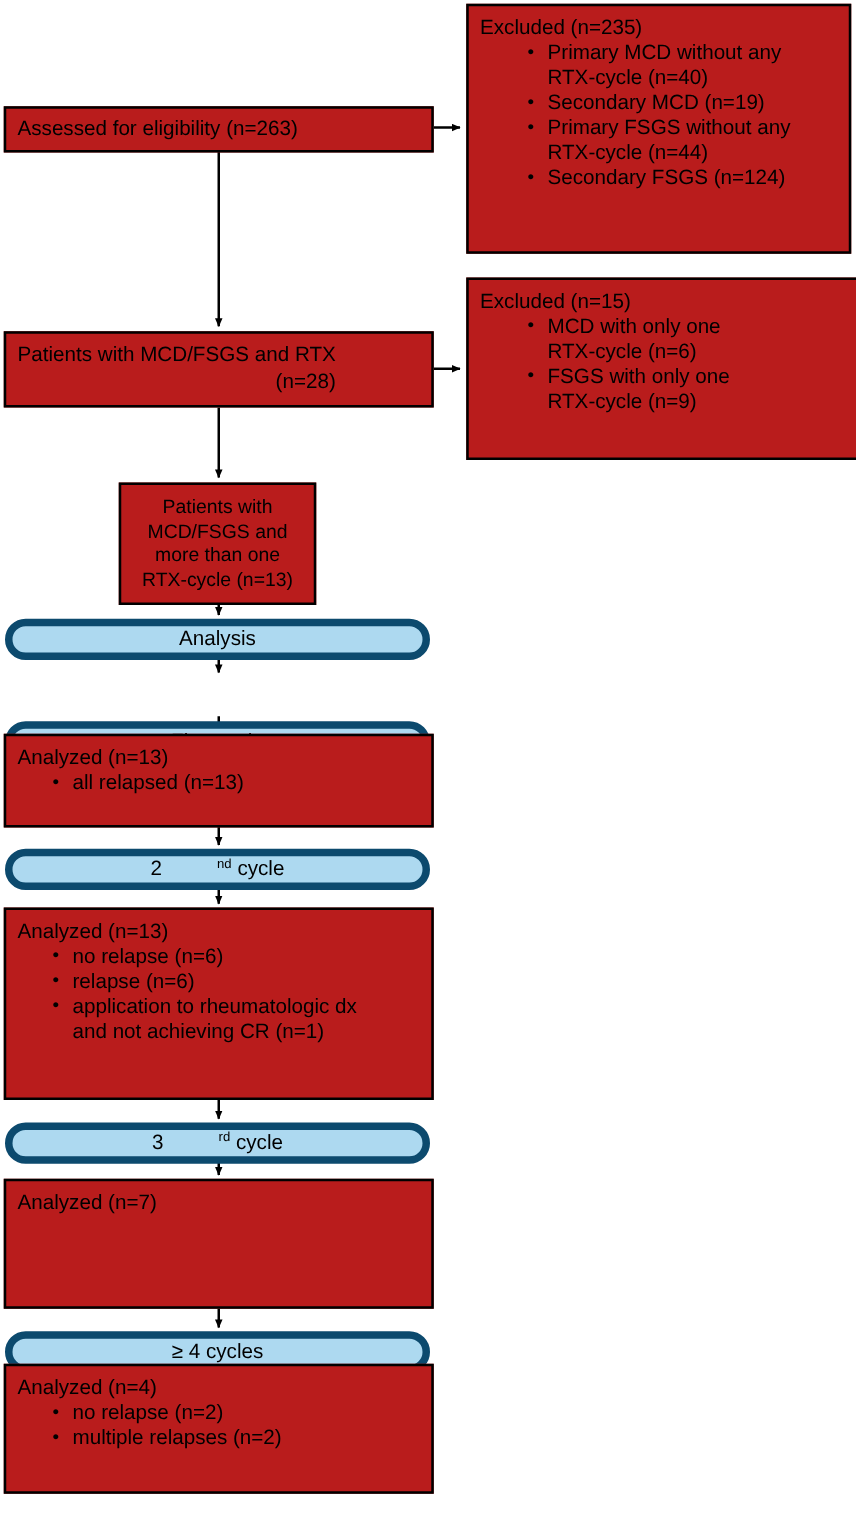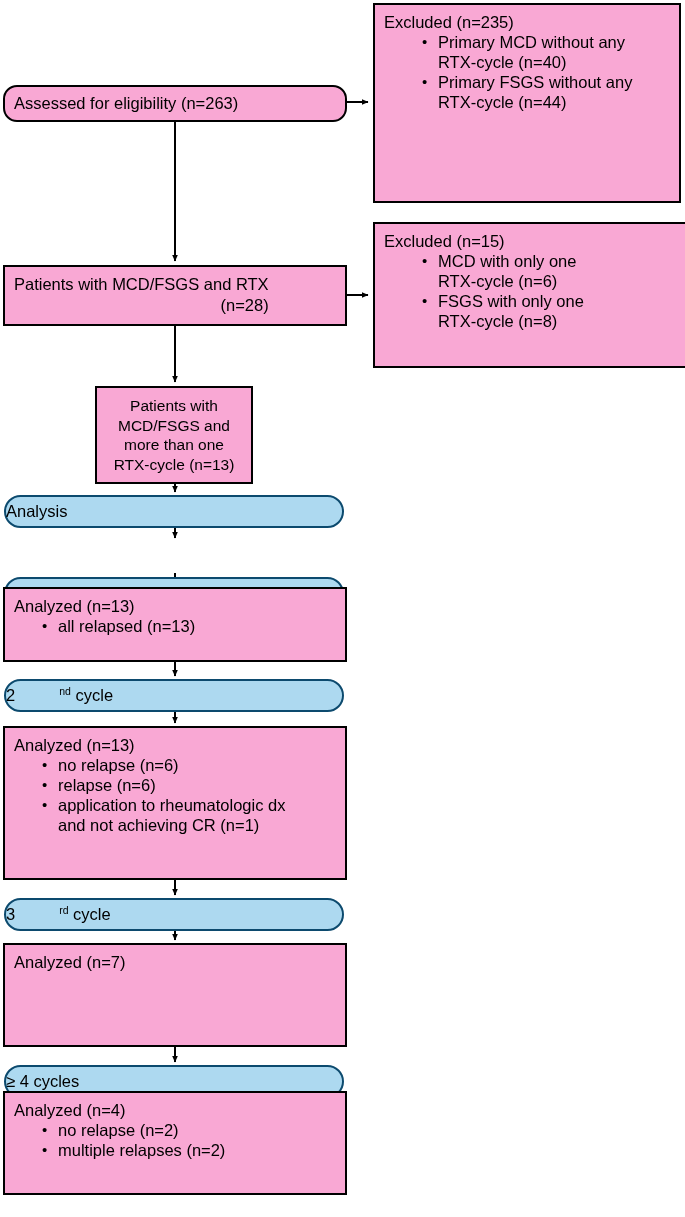--- a/index.html
+++ b/index.html
@@ -17,30 +17,30 @@
   }
   #flow {
     position: absolute;
     left: 0; top: 0;
     width: 685px;
     height: 1217px;
   }
   .node {
     position: absolute;
     box-sizing: border-box;
-    background: #f9a8d4;
+    background: #b91c1c;
     border: 2px solid #000000;
   }
   .node.blue {
     background: #ADD9F0;
     border-radius: 18px;
-    border: 2px solid #0c4a6e;
+    border: 6px solid #0c4a6e;
     display: flex;
     align-items: center;
-    justify-content: flex-start;
+    justify-content: center;
   }
   .node.center-text {
     display: flex;
     flex-direction: column;
     align-items: center;
     justify-content: center;
     text-align: center;
   }
   .node.pad {
     padding: 7px 9px 8px 9px;
@@ -132,49 +132,51 @@
 
     <line x1="175" y1="880" x2="175" y2="895" stroke="#000000" stroke-width="2" marker-end="url(#arrowhead)"></line>
 
     <line x1="175" y1="930" x2="175" y2="940" stroke="#000000" stroke-width="2" marker-end="url(#arrowhead)"></line>
 
     <line x1="175" y1="1047" x2="175" y2="1062" stroke="#000000" stroke-width="2" marker-end="url(#arrowhead)"></line>
 
     <line x1="175" y1="1097" x2="175" y2="1108" stroke="#000000" stroke-width="2" marker-end="url(#arrowhead)"></line>
   </svg>
 
-  <div class="node pad" style="left:3px; top:85px; width:344px; height:37px; display:flex; align-items:center;border-radius:14px;">
+  <div class="node pad" style="left:3px; top:85px; width:344px; height:37px; display:flex; align-items:center;">
     <div class="head-line">Assessed for eligibility (n=263)</div>
   </div>
 
   <div class="node pad" style="left:373px; top:3px; width:308px; height:200px;">
     <div class="head-line">Excluded (n=235)</div>
     <div class="bullets-wrap indent-lg">
       <ul class="bullets">
         <li>Primary MCD without any
 RTX-cycle (n=40)</li>
+        <li>Secondary MCD (n=19)</li>
         <li>Primary FSGS without any
 RTX-cycle (n=44)</li>
+        <li>Secondary FSGS (n=124)</li>
       </ul>
     </div>
   </div>
 
   <div class="node pad" style="left:3px; top:265px; width:344px; height:61px; display:flex; align-items:center;text-align:right;">
     <div class="title-line">Patients with MCD/FSGS and RTX
 (n=28)</div>
   </div>
 
   <div class="node pad" style="left:373px; top:222px; width:324px; height:146px;">
     <div class="head-line">Excluded (n=15)</div>
     <div class="bullets-wrap indent-lg">
       <ul class="bullets">
         <li>MCD with only one
 RTX-cycle (n=6)</li>
         <li>FSGS with only one
-RTX-cycle (n=8)</li>
+RTX-cycle (n=9)</li>
       </ul>
     </div>
   </div>
 
   <div class="node center-text" style="left:95px; top:386px; width:158px; height:98px;">
     <div class="ctr-line" style="white-space: pre-line;">Patients with
 MCD/FSGS and
 more than one
 RTX-cycle (n=13)</div>
   </div>

